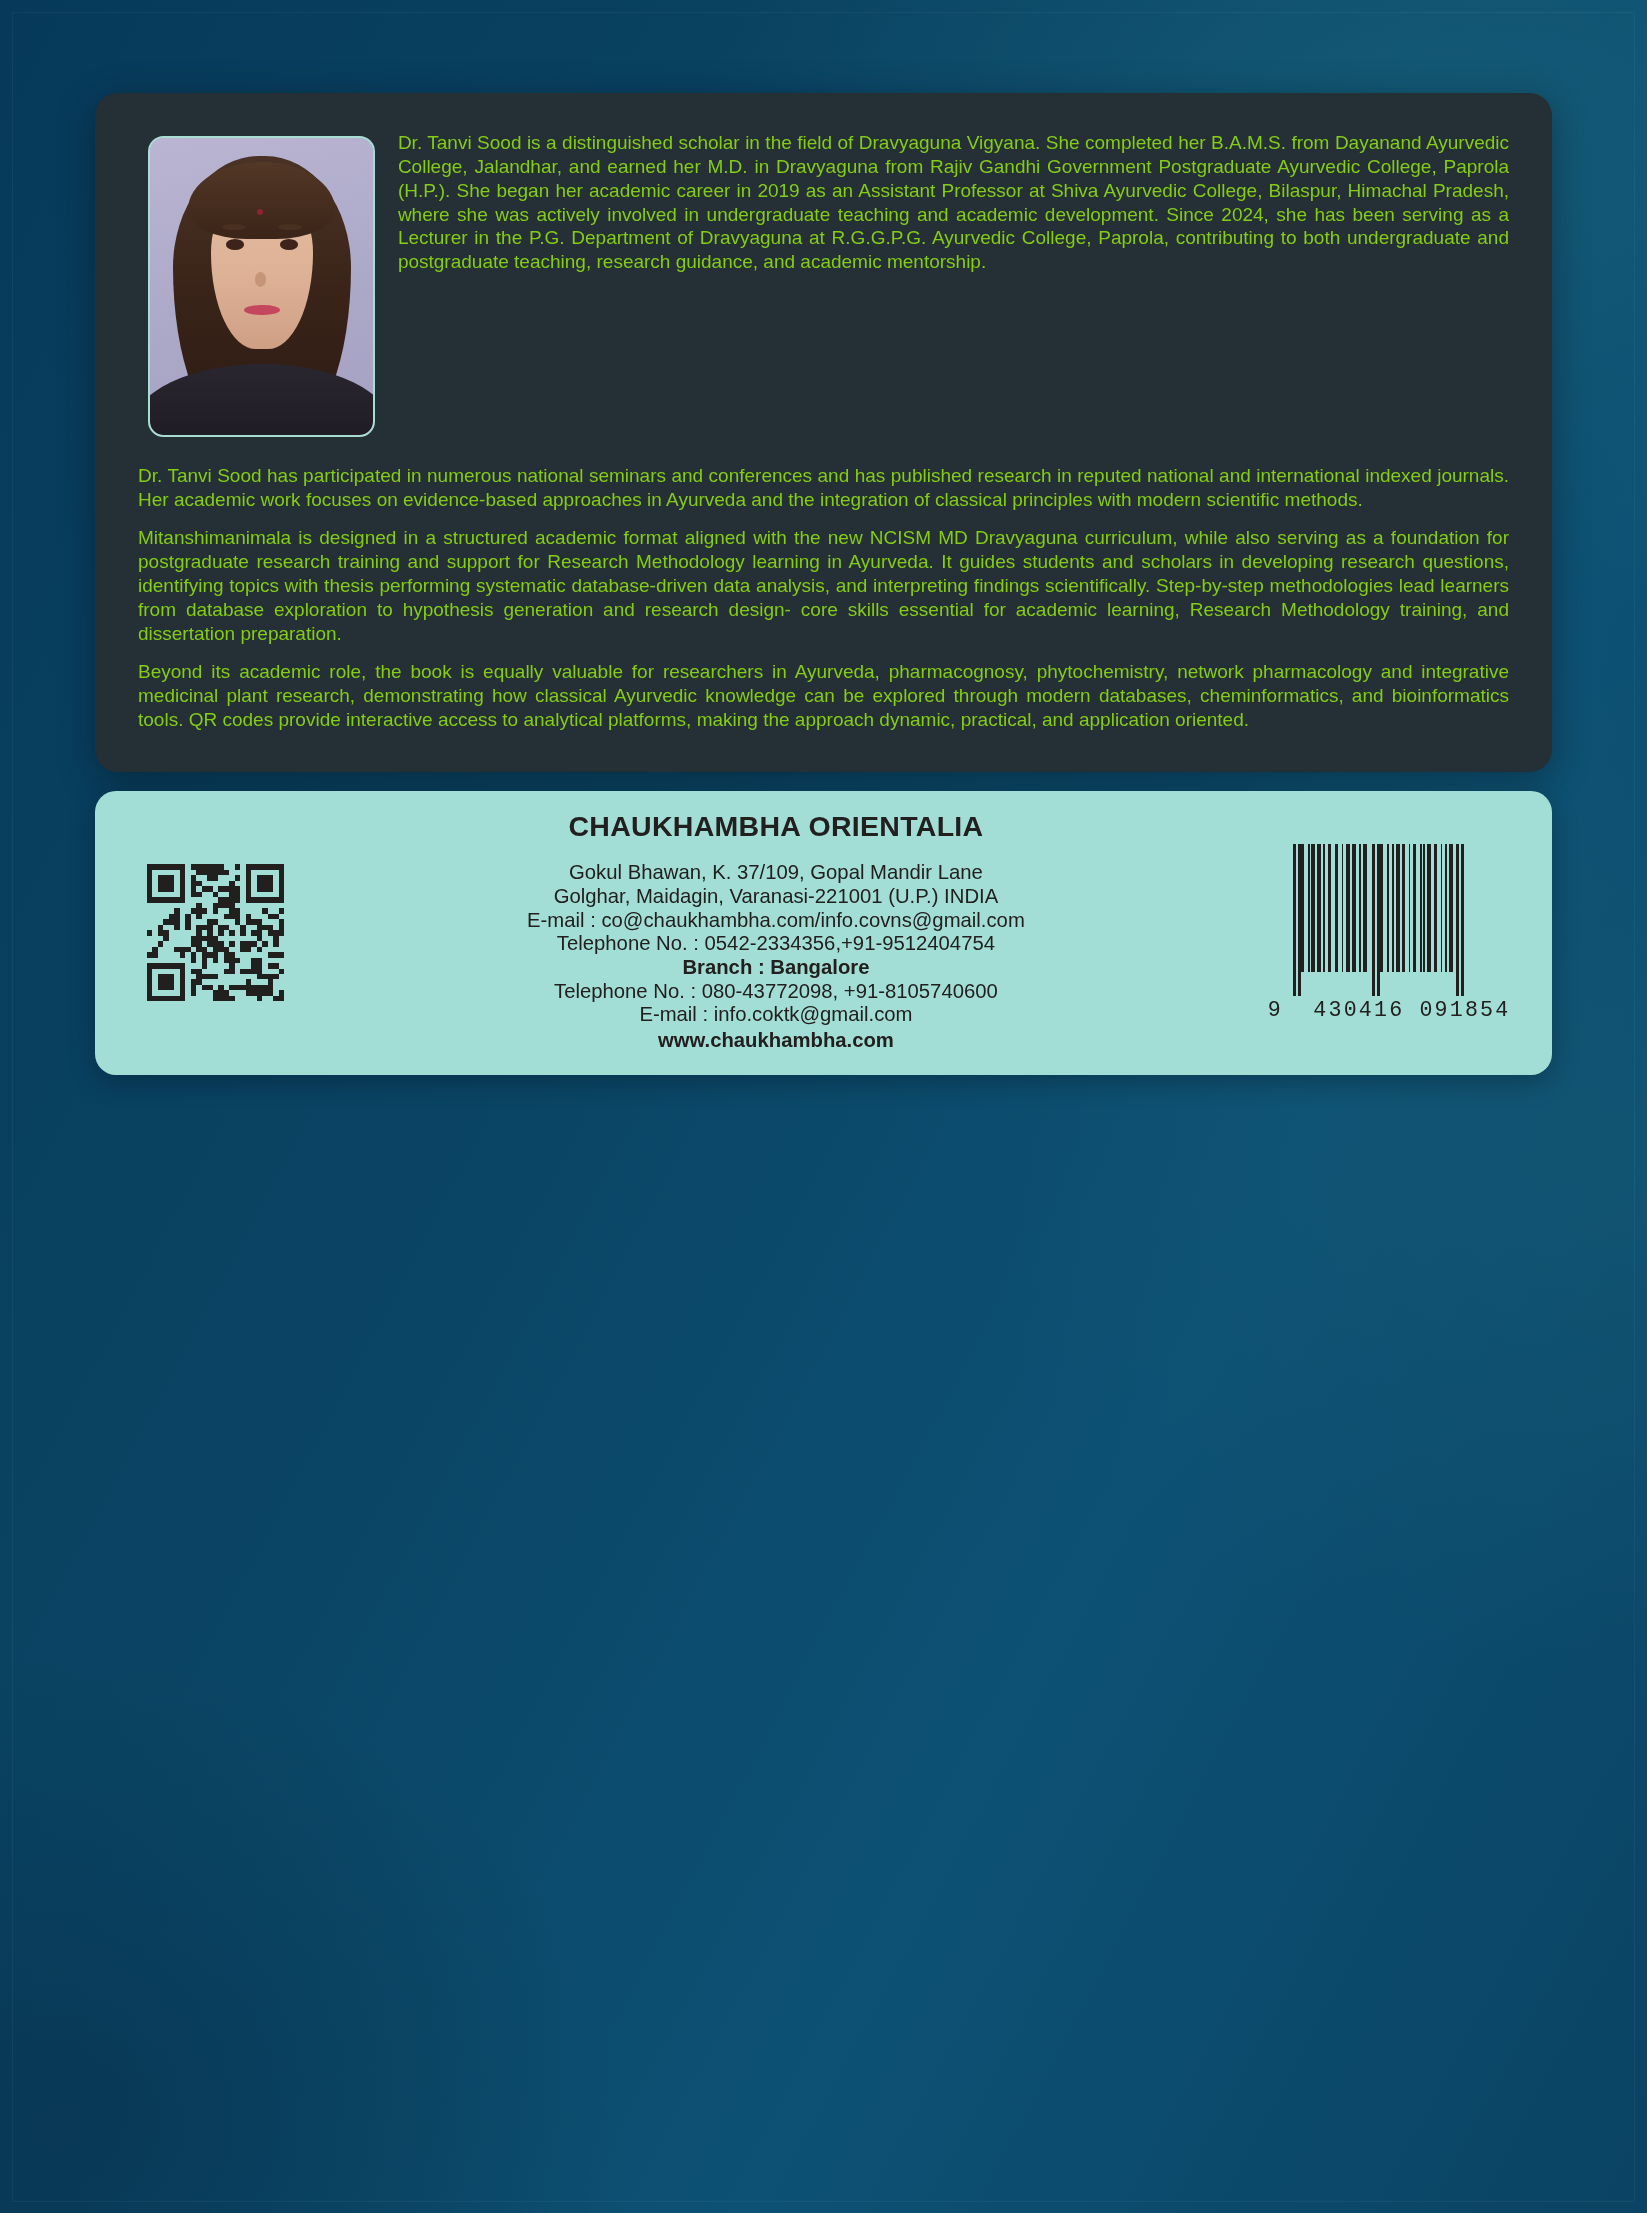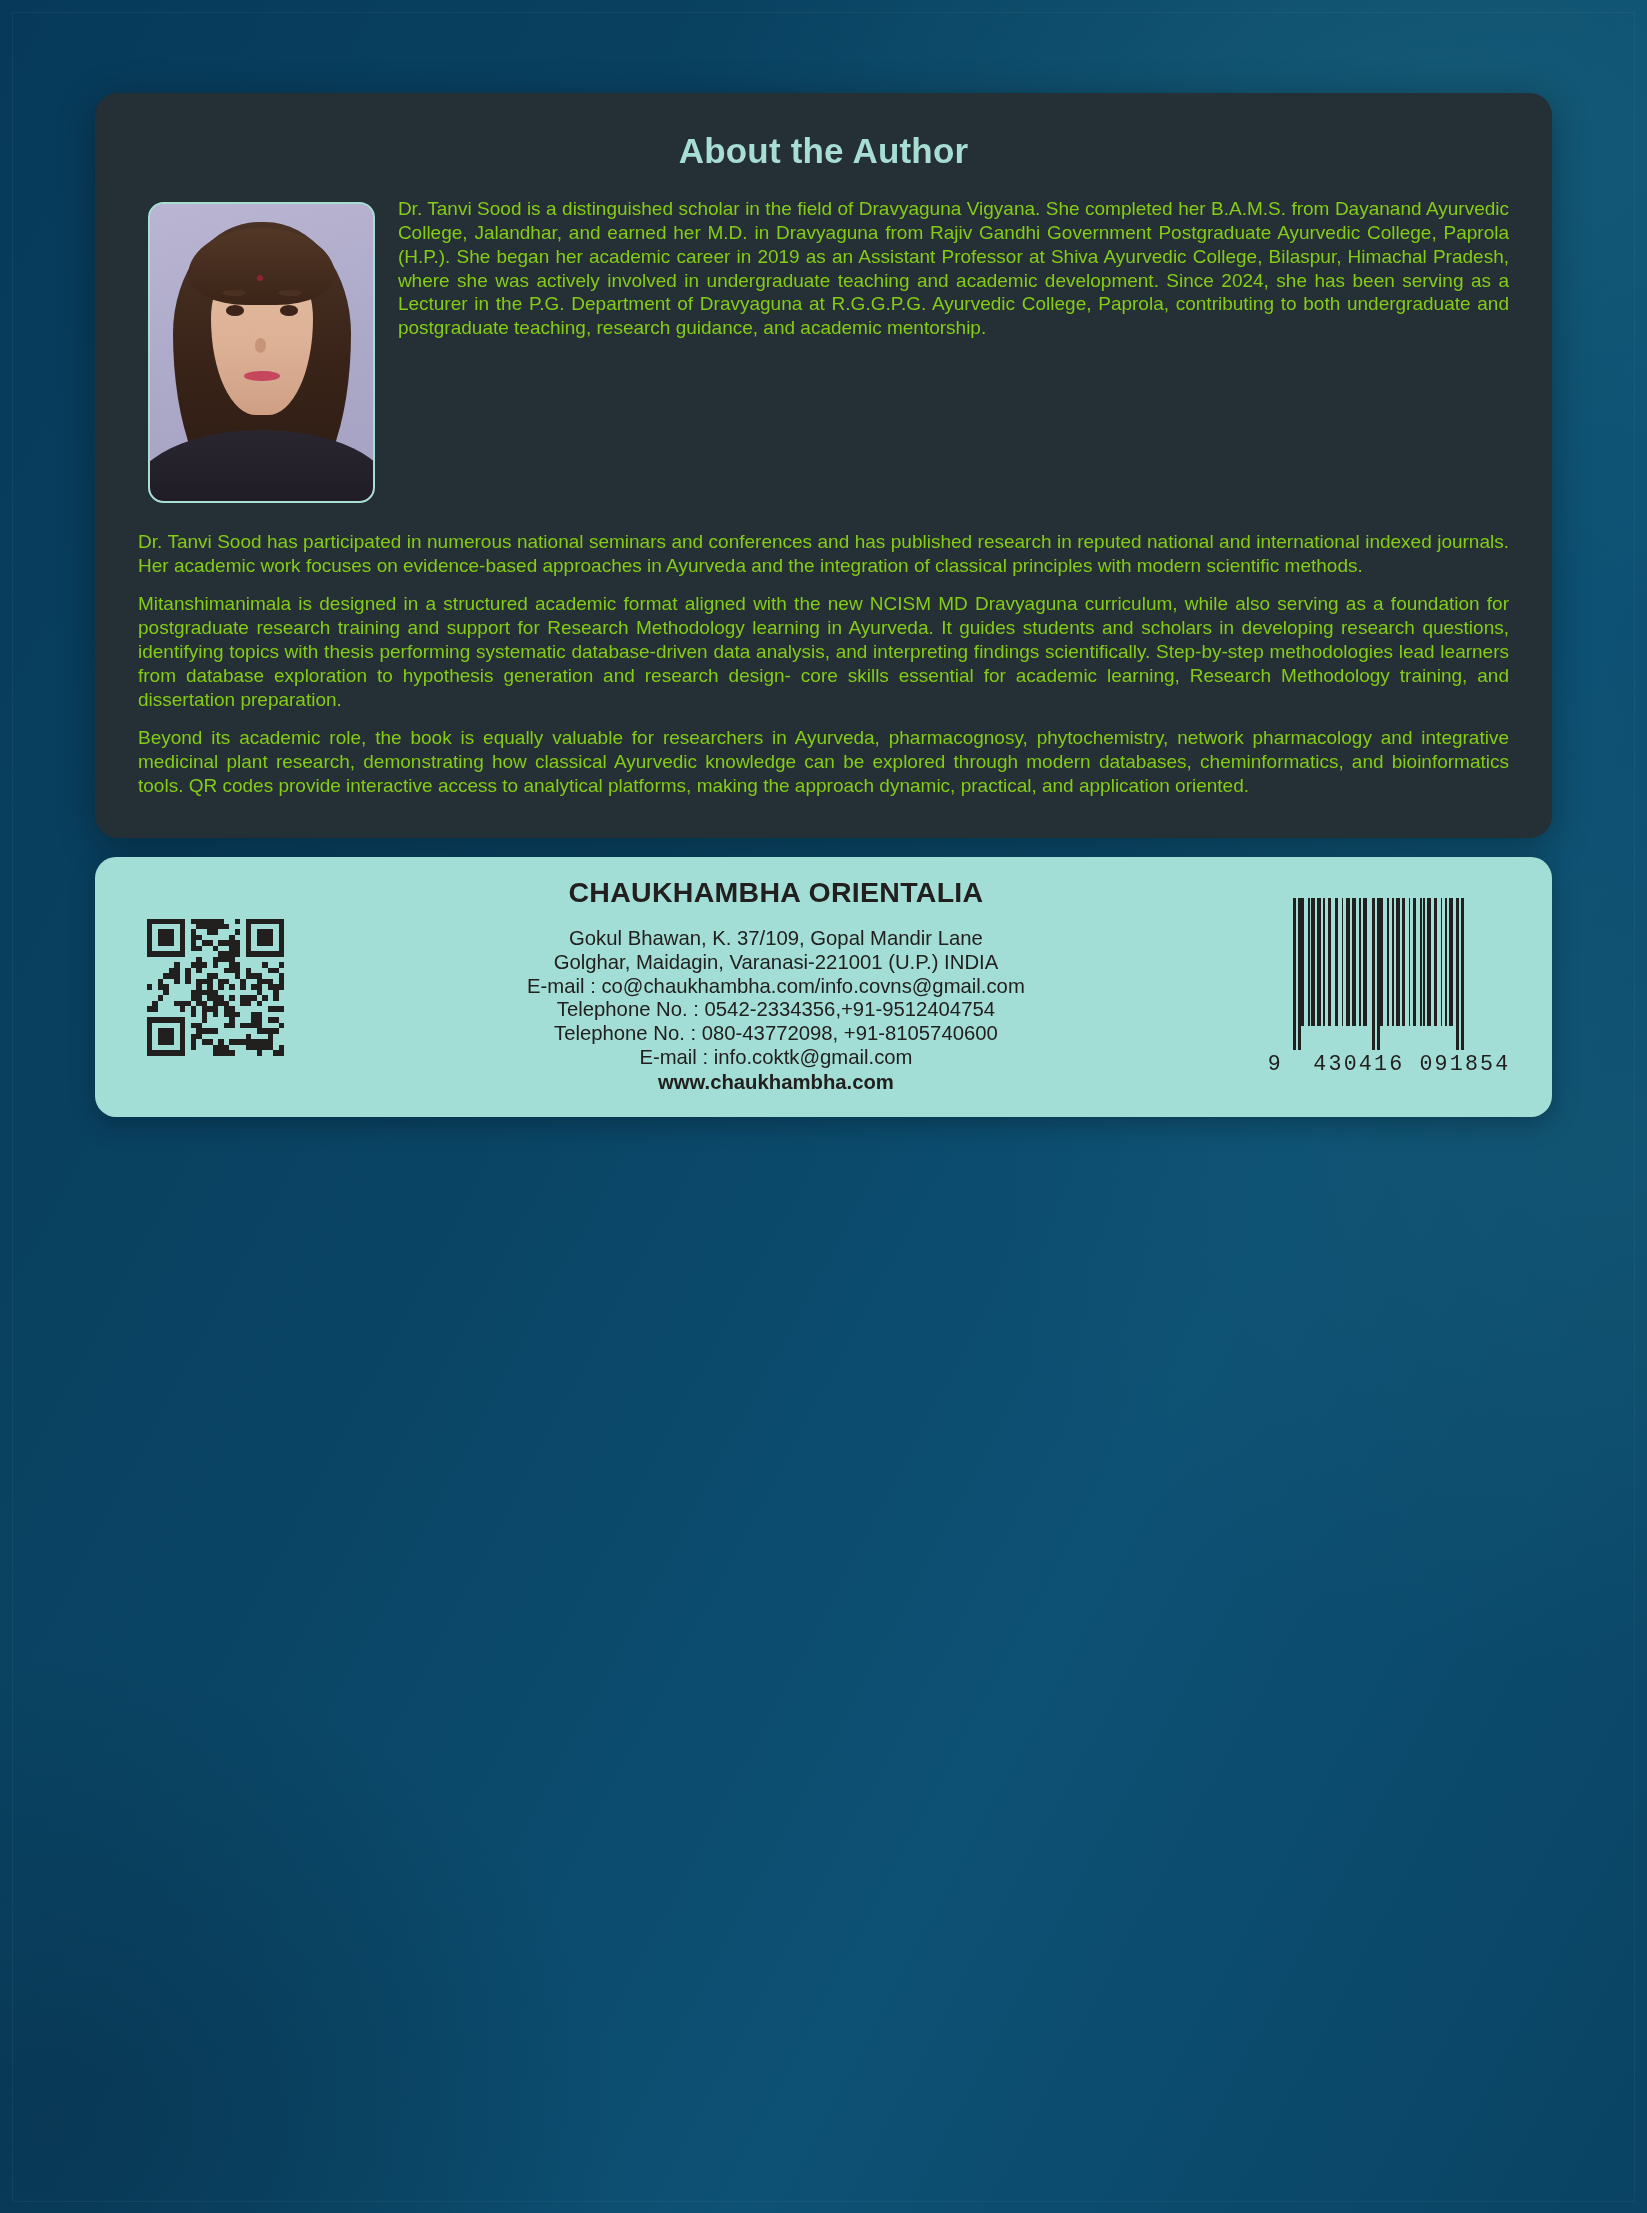--- a/index.html
+++ b/index.html
@@ -212,21 +212,20 @@
 </style>
 </head>
 <body>
 
 <div class="cover-frame"></div>
 
 <div class="page">
 
   <div class="content-card">
 
-    <h1 class="section-heading">About the Author</h1>
 
     <div class="bio-block">
       <div class="author-photo">
         <div class="portrait">
           <div class="bg"></div>
           <div class="hair-back"></div>
           <div class="shoulders"></div>
           <div class="face"></div>
           <div class="hair-front"></div>
           <div class="brow l"></div>
@@ -560,20 +559,21 @@
           <i style="grid-area:25/25"></i>
         </div>
     </div>
 
     <div class="pub-info">
       <div class="pub-name">CHAUKHAMBHA ORIENTALIA</div>
       <div class="pub-line">Gokul Bhawan, K. 37/109, Gopal Mandir Lane</div>
       <div class="pub-line">Golghar, Maidagin, Varanasi-221001 (U.P.) INDIA</div>
       <div class="pub-line">E-mail : co@chaukhambha.com/info.covns@gmail.com</div>
       <div class="pub-line">Telephone No. : 0542-2334356,+91-9512404754</div>
+      <div class="pub-line bold">Branch : Bangalore</div>
       <div class="pub-line">Telephone No. : 080-43772098, +91-8105740600</div>
       <div class="pub-line">E-mail : info.coktk@gmail.com</div>
       <div class="pub-web">www.chaukhambha.com</div>
     </div>
 
     <div class="barcode-wrap">
       <div class="barcode" id="barcode">
           <i style="width:12px;height:84%;background:transparent"></i>
           <i style="width:2.6px;height:100%;background:#22201e"></i>
           <i style="width:2.6px;height:100%;background:transparent"></i>

